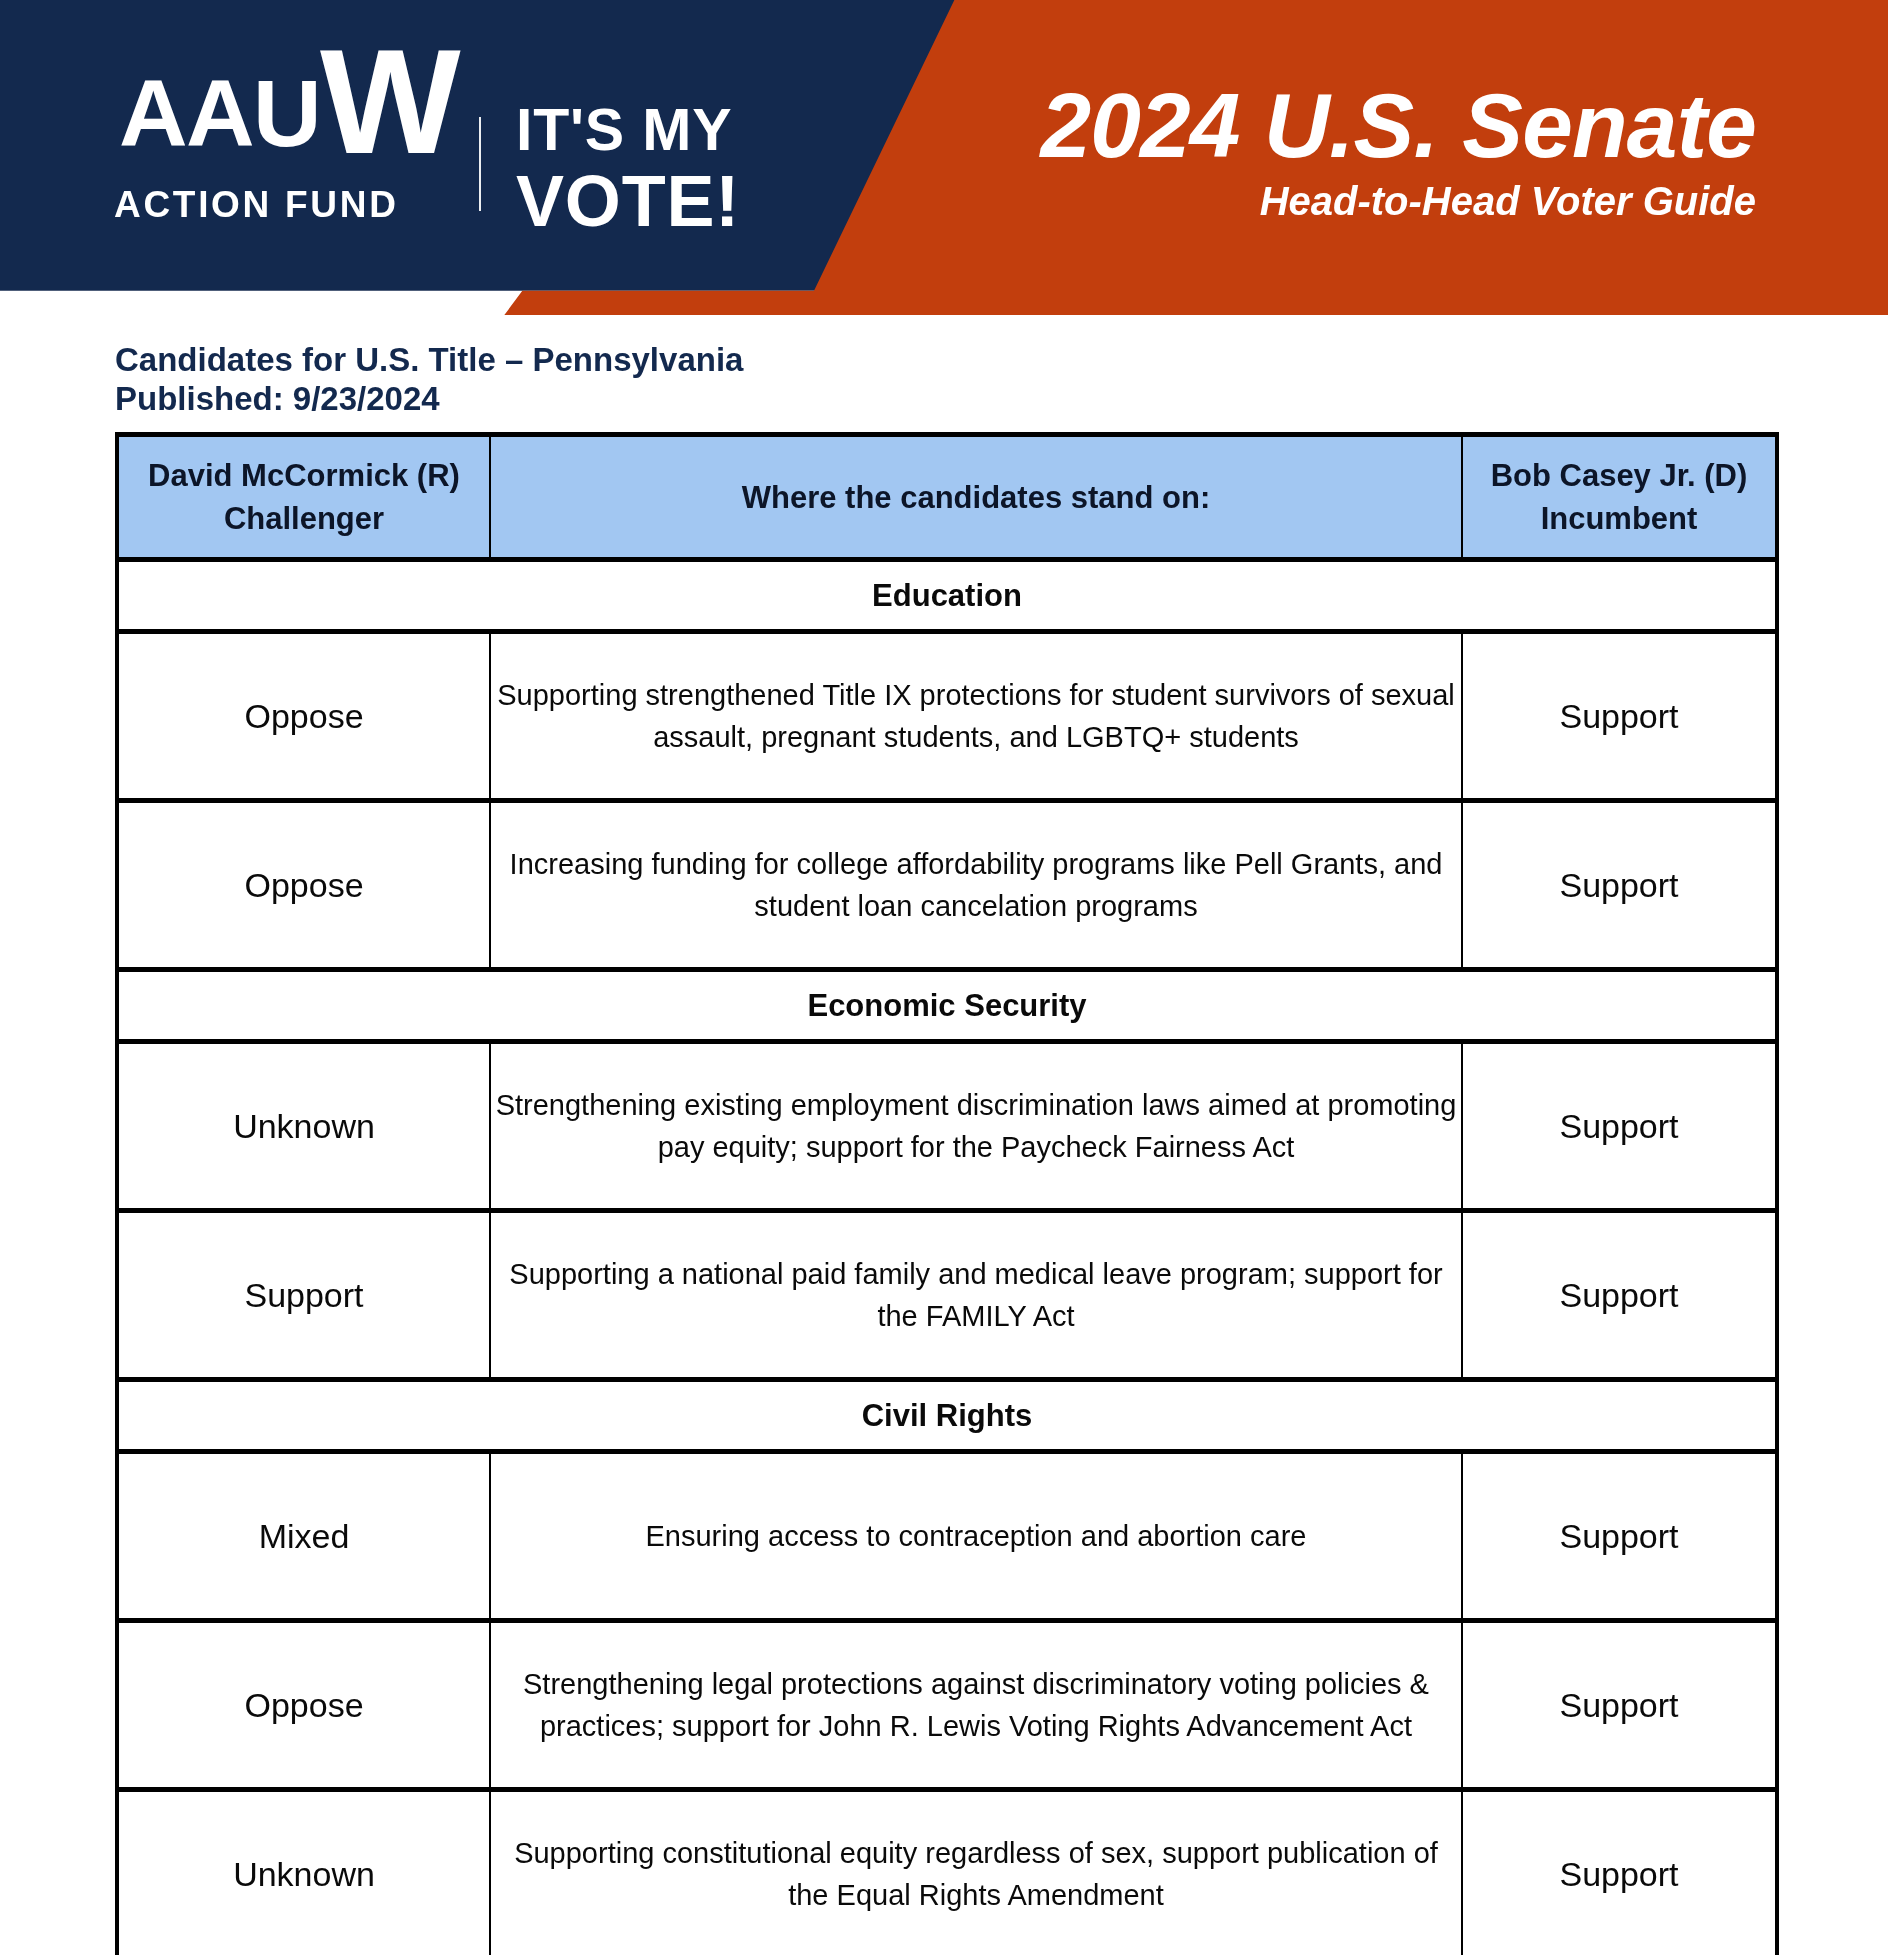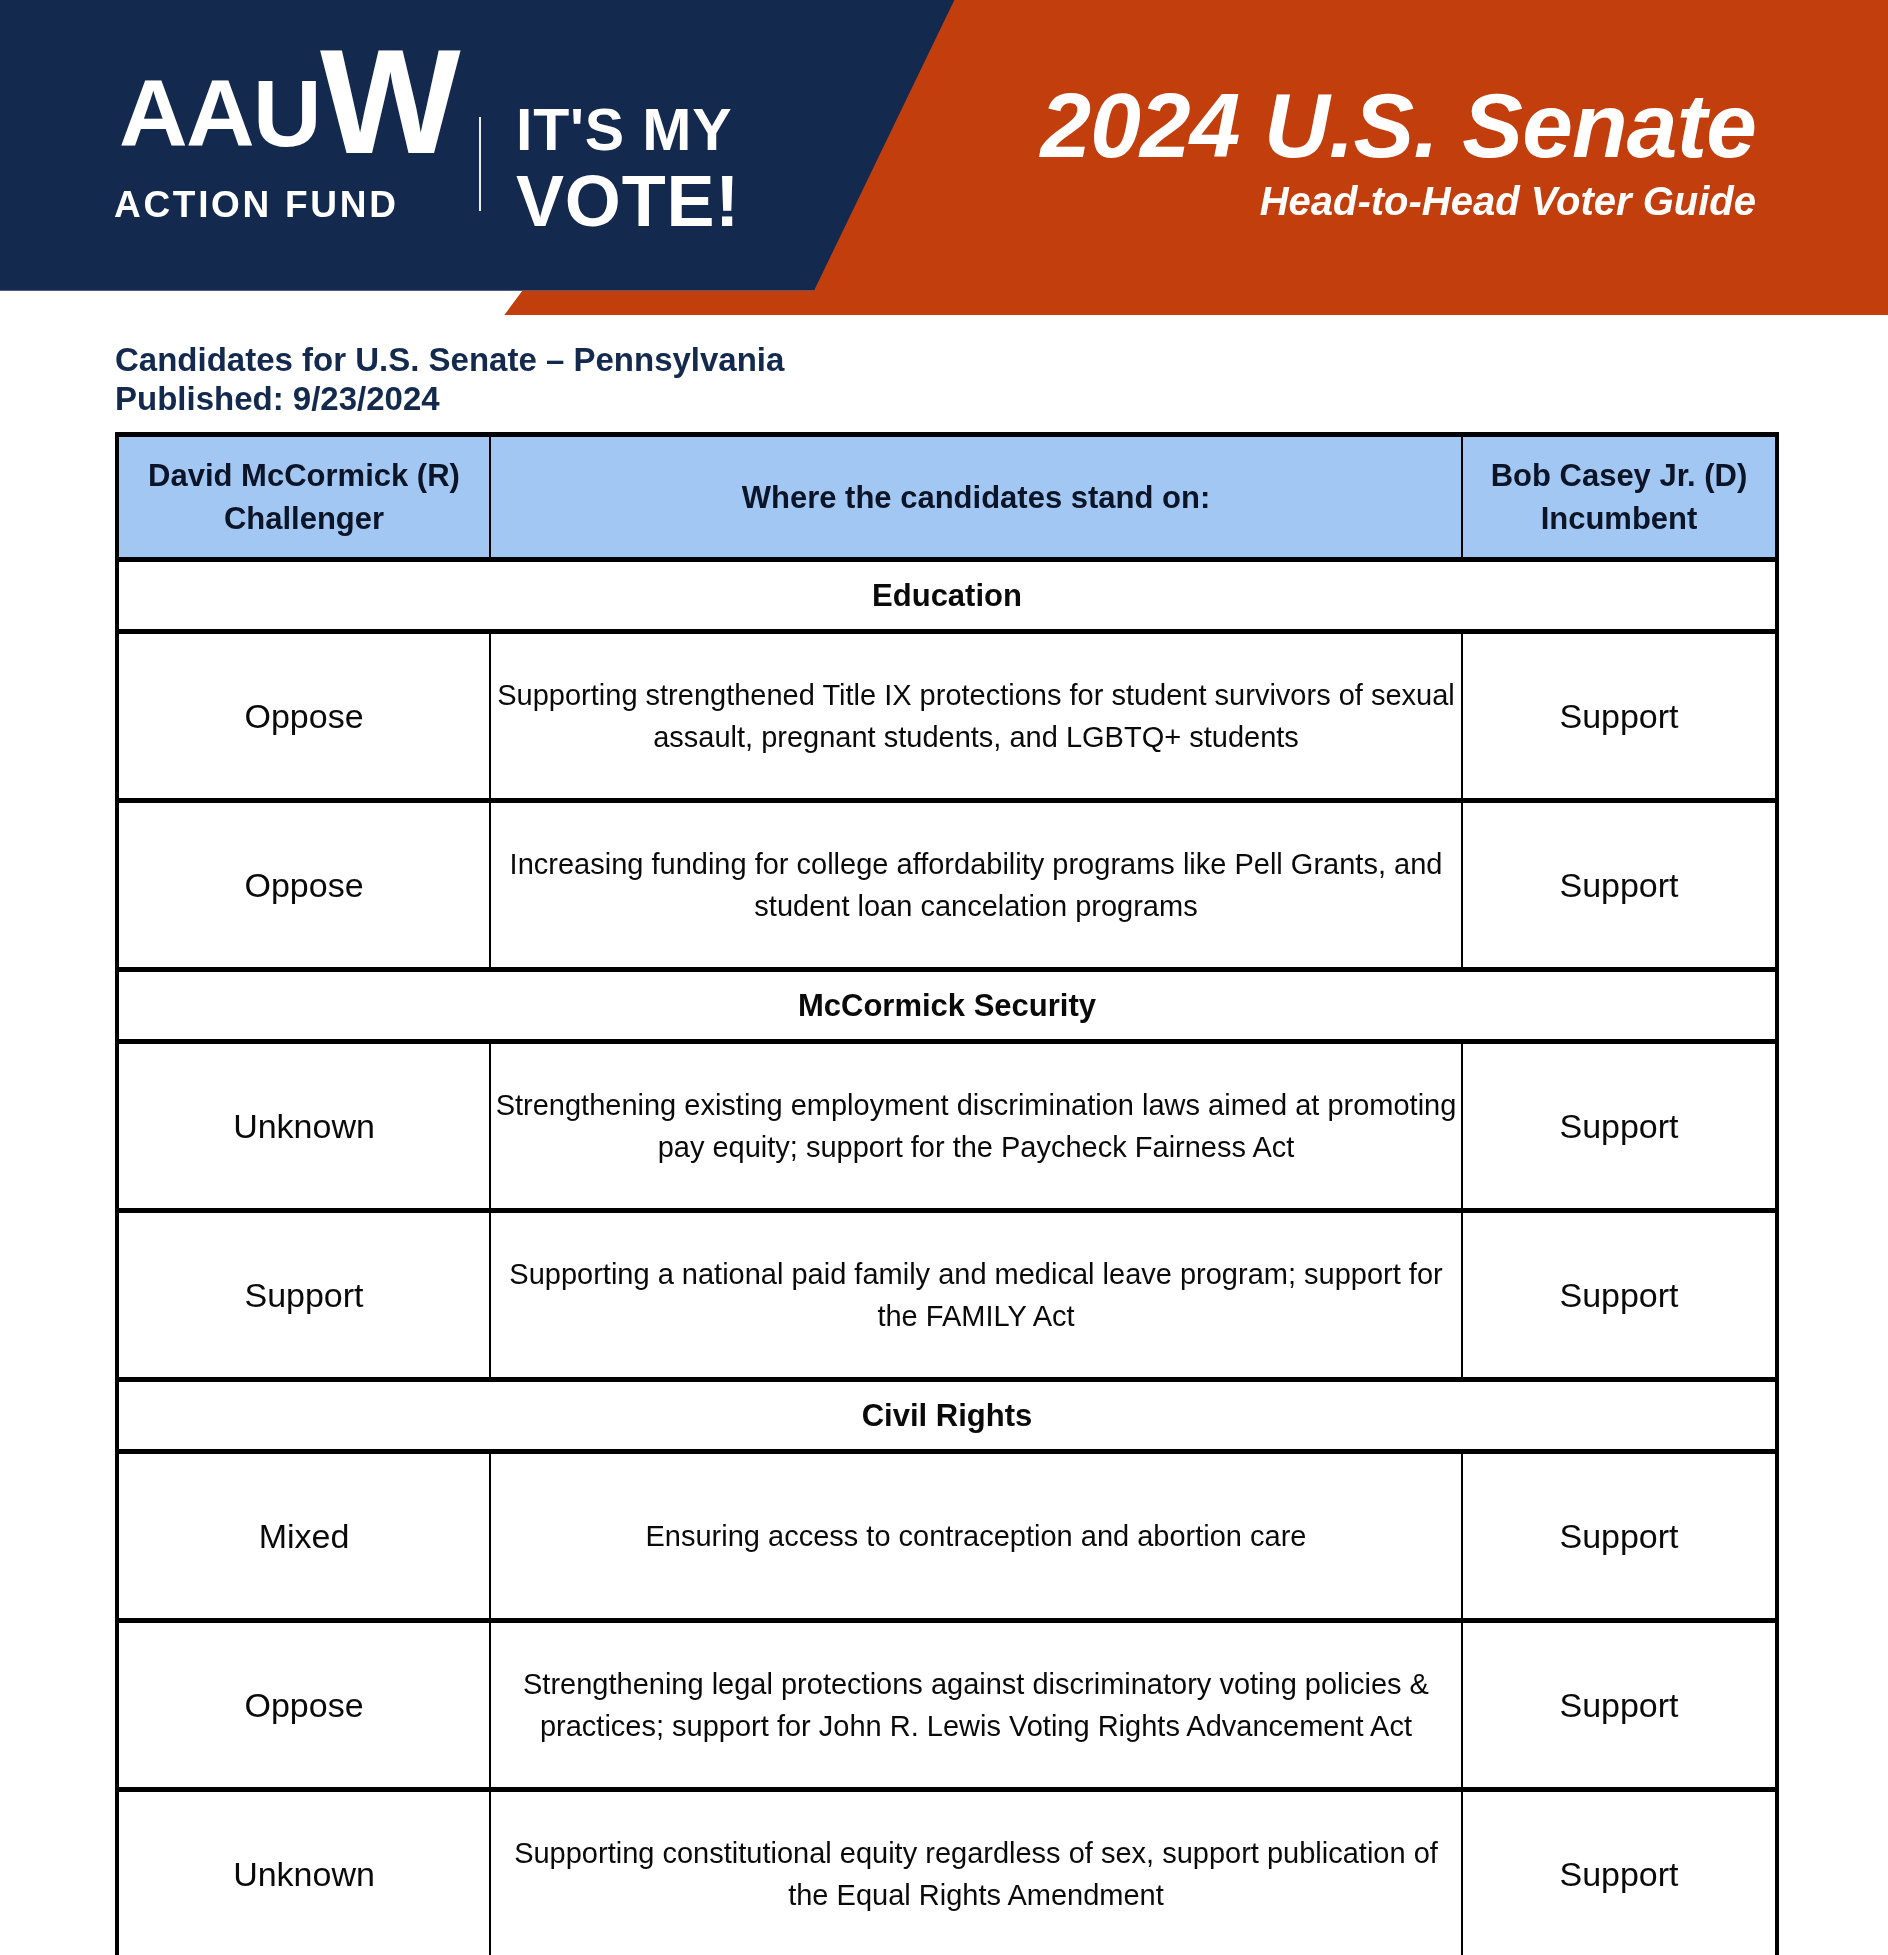--- a/index.html
+++ b/index.html
@@ -60,21 +60,21 @@
       <div class="l1">IT'S MY</div>
       <div class="l2">VOTE!</div>
     </div>
     <div class="banner-text">
       <div class="banner-title">2024 U.S. Senate</div>
       <div class="banner-sub">Head-to-Head Voter Guide</div>
     </div>
   </div>
 
   <div class="intro">
-    <div class="line">Candidates for U.S. Senate – Pennsylvania</div>
+    <div class="line">Candidates for U.S. Title – Pennsylvania</div>
     <div class="line">Published: 9/23/2024</div>
   </div>
 
   <table class="guide">
     <colgroup>
       <col style="width:373px">
         <col style="width:972px">
         <col style="width:315px">
     </colgroup>
     <tbody>
@@ -102,21 +102,21 @@
           <td class="stance">Support</td>
         </tr>
         <tr class="data">
           <td class="stance">Oppose</td>
           <td class="policy">
             <div class="ptxt">Increasing funding for college affordability programs like Pell Grants, and student loan cancelation programs</div>
           </td>
           <td class="stance">Support</td>
         </tr>
         <tr class="sec">
-          <td colspan="3">McCormick Security</td>
+          <td colspan="3">Economic Security</td>
         </tr>
         <tr class="data">
           <td class="stance">Unknown</td>
           <td class="policy">
             <div class="ptxt">Strengthening existing employment discrimination laws aimed at promoting pay equity; support for the Paycheck Fairness Act</div>
           </td>
           <td class="stance">Support</td>
         </tr>
         <tr class="data">
           <td class="stance">Support</td>

